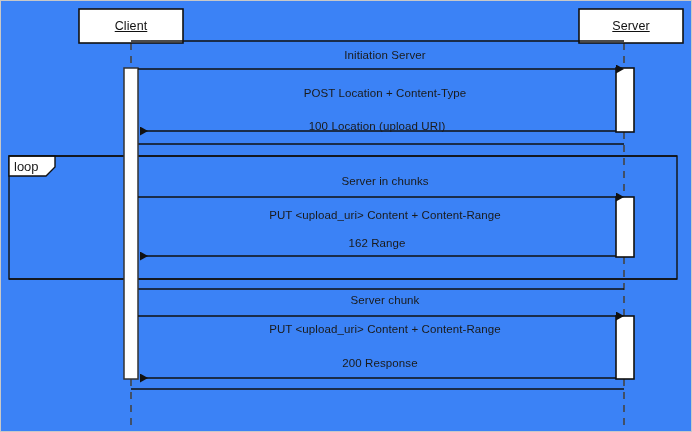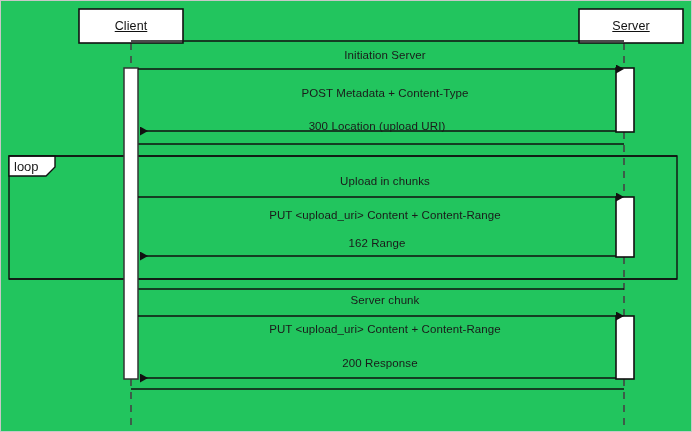--- a/index.html
+++ b/index.html
@@ -1,20 +1,20 @@
 <!DOCTYPE html>
 <html><head>
 <meta charset="utf-8">
 <style>
   html,body{margin:0;padding:0;background:#ffffff;}
   body{font-family:"Liberation Sans",sans-serif;}
   #canvas{
     position:relative;
     width:692px;height:432px;
-    background:#22c55e;
+    background:#3b82f6;
     overflow:hidden;
     box-sizing:border-box;
     border:1px solid #c8c8c8;
   }
   svg#diagram{position:absolute;left:0;top:0;width:692px;height:432px;display:block;}
 
   .lbl{
     position:absolute;
     font-size:11.5px;
     color:#1a1a1a;
@@ -94,23 +94,23 @@
     <line x1="137" y1="315" x2="615" y2="315" stroke="#111" stroke-width="1.5" marker-end="url(#arrowR)"></line>
     <line x1="615" y1="377" x2="139" y2="377" stroke="#111" stroke-width="1.5" marker-end="url(#arrowL)"></line>
   </svg>
 
   <div class="lbl actor-label" style="left:130px;top:25px;">Client</div>
   <div class="lbl actor-label" style="left:630px;top:25px;">Server</div>
 
   <div class="frag-label" style="left:13px;top:158px;">loop</div>
 
   <div class="lbl" style="left:384px;top:54px;">Initiation Server</div>
-  <div class="lbl" style="left:384px;top:180px;">Upload in chunks</div>
+  <div class="lbl" style="left:384px;top:180px;">Server in chunks</div>
   <div class="lbl" style="left:384px;top:299px;">Server chunk</div>
 
-  <div class="lbl" style="left:384px;top:92px;">POST Metadata + Content-Type</div>
-  <div class="lbl" style="left:376px;top:125px;">300 Location (upload URI)</div>
+  <div class="lbl" style="left:384px;top:92px;">POST Location + Content-Type</div>
+  <div class="lbl" style="left:376px;top:125px;">100 Location (upload URI)</div>
   <div class="lbl" style="left:384px;top:214px;">PUT &lt;upload_uri&gt; Content + Content-Range</div>
   <div class="lbl" style="left:376px;top:242px;">162 Range</div>
   <div class="lbl" style="left:384px;top:328px;">PUT &lt;upload_uri&gt; Content + Content-Range</div>
   <div class="lbl" style="left:361px;top:362px;margin-left:18px;">200 Response</div>
 
 </div>
 
 </body></html>

